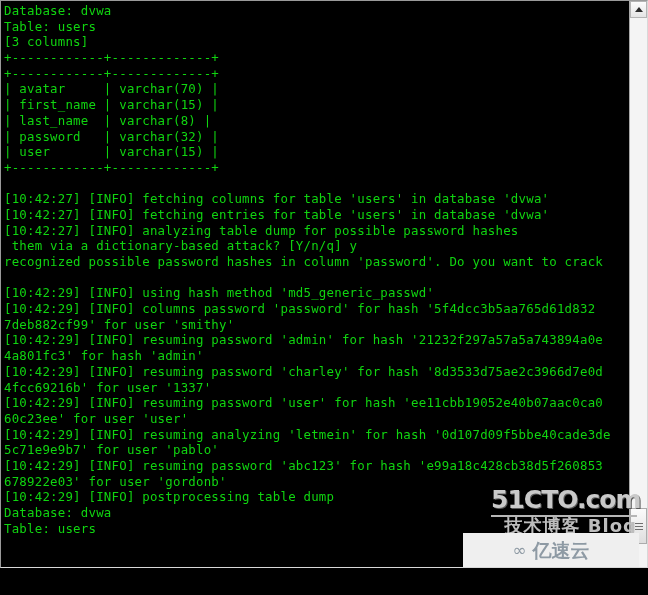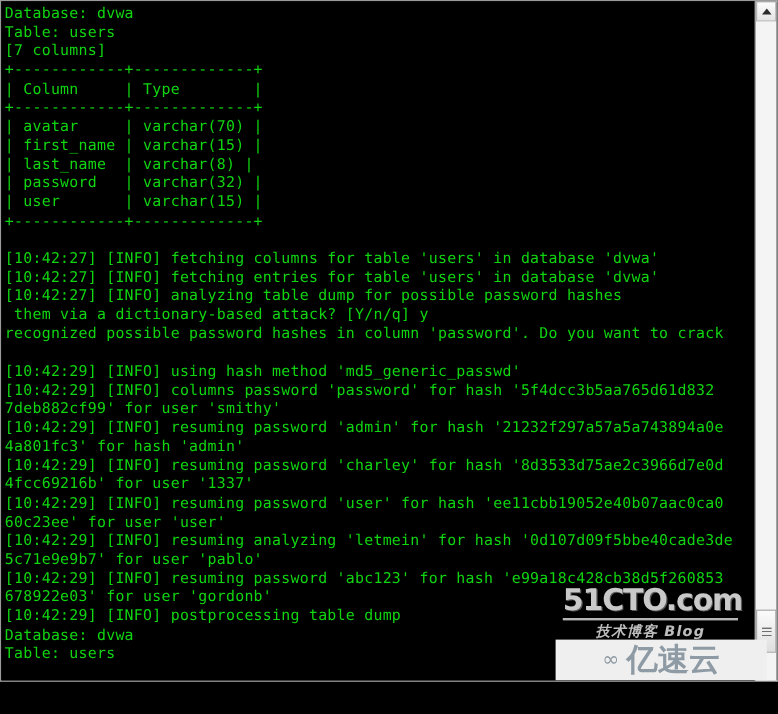--- a/index.html
+++ b/index.html
@@ -117,49 +117,48 @@
         #6f6f6f 0px, #6f6f6f 1px,
         transparent 1px, transparent 3px,
         #6f6f6f 3px, #6f6f6f 4px,
         transparent 4px, transparent 6px,
         #6f6f6f 6px, #6f6f6f 7px);
   }
 
   
   .wm-cto {
     position: absolute;
-    right: 32px;
+    right: 10px;
     bottom: 33px;
     width: 146px;
-    text-align: center;
+    text-align: right;
     pointer-events: none;
     user-select: none;
   }
   .wm-cto-main {
     font-family: "DejaVu Sans", "Liberation Sans", sans-serif;
     font-size: 25px;
     font-weight: bold;
     color: #c9c9c9;
     letter-spacing: -1px;
     line-height: 26px;
     text-shadow: 1px 1px 0 #5a5a5a;
   }
   .wm-cto-rule {
     height: 2px;
     background: #b6b6b6;
     margin: 2px 0 1px 0;
   }
   .wm-cto-sub {
     font-family: "DejaVu Sans", "Liberation Sans", sans-serif;
-    font-size: 12px;
+    font-size: 18px;
     font-weight: bold;
     color: #bdbdbd;
     letter-spacing: 1px;
     line-height: 16px;
-    font-style: italic;
   }
 
   .wm-yun {
     position: absolute;
     right: 8px;
     bottom: 0px;
     height: 34px;
     width: 176px;
     background: #efefef;
     display: flex;
@@ -170,40 +169,39 @@
     user-select: none;
   }
   .wm-yun-mark {
     font-family: "DejaVu Sans", "Liberation Sans", sans-serif;
     font-size: 17px;
     color: #8e9aa4;
     line-height: 1;
   }
   .wm-yun-text {
     font-family: "DejaVu Sans", "Liberation Sans", sans-serif;
-    font-size: 26px;
+    font-size: 19px;
     font-weight: bold;
     color: #8e9aa4;
     letter-spacing: 0px;
     line-height: 1;
     text-align: right;
   }
 </style>
 </head>
 <body>
 
 <div class="window">
 
   <div class="terminal">
     <div id="terminal-lines">
         <span class="line">Database: dvwa</span>
         <span class="line">Table: users</span>
-        <span class="line">[7 columns]</span>
+        <span class="line">[3 columns]</span>
         <span class="line">+------------+-------------+</span>
-        <span class="line">| Column     | Type        |</span>
         <span class="line">+------------+-------------+</span>
         <span class="line">| avatar     | varchar(70) |</span>
         <span class="line">| first_name | varchar(15) |</span>
         <span class="line">| last_name  | varchar(8) |</span>
         <span class="line">| password   | varchar(32) |</span>
         <span class="line">| user       | varchar(15) |</span>
         <span class="line">+------------+-------------+</span>
         <span class="line blank"></span>
         <span class="line">[10:42:27] [INFO] fetching columns for table 'users' in database 'dvwa'</span>
         <span class="line">[10:42:27] [INFO] fetching entries for table 'users' in database 'dvwa'</span>

